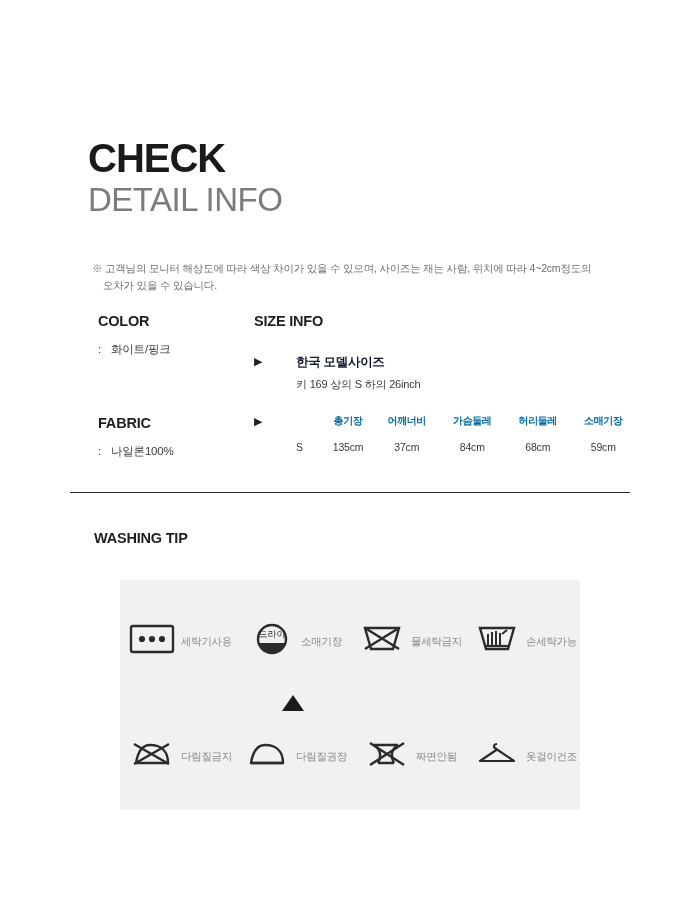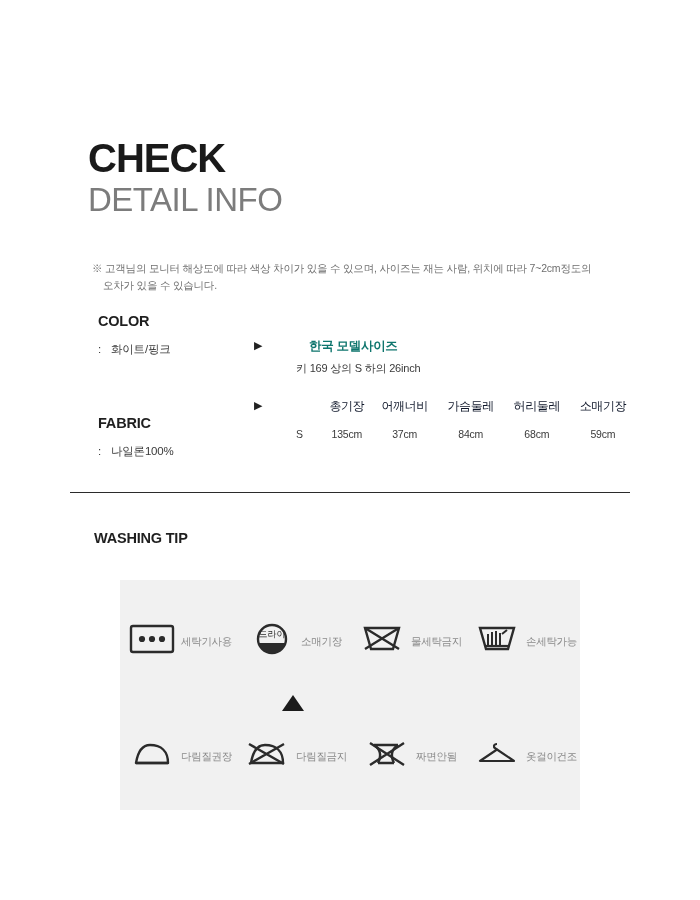--- a/index.html
+++ b/index.html
@@ -106,43 +106,42 @@
   }
   .tri {
     position: absolute;
     left: 0; top: 1px;
     font-size: 11px;
     color: #222;
   }
   .model-name {
     font-size: 12.5px;
     font-weight: bold;
-    color: #0f766e;
+    color: #0f172a;
     letter-spacing: -0.3px;
-    margin-left: 13px;
   }
   .model-sub {
     font-size: 11px;
     color: #3a3a3a;
     margin-top: 6px;
     letter-spacing: -0.2px;
   }
   .row-table {
     margin-top: 22px;
     position: relative;
     padding-left: 42px;
   }
   table.size {
     border-collapse: collapse;
     width: 340px;
   }
   table.size th {
-    font-size: 12px;
-    font-weight: normal;
-    color: #0f172a;
+    font-size: 10px;
+    font-weight: bold;
+    color: #0369a1;
     text-align: center;
     padding: 0 0 13px 0;
     letter-spacing: -0.4px;
     white-space: nowrap;
   }
   table.size td {
     font-size: 10.5px;
     color: #3a3a3a;
     text-align: center;
     padding: 0;
@@ -224,40 +223,41 @@
 <body>
 
 <div class="page">
 
   <div class="heading">
     <div class="h1">CHECK</div>
     <div class="h2">DETAIL INFO</div>
   </div>
 
   <div class="notice">
-    <div class="line1">※ 고객님의 모니터 해상도에 따라 색상 차이가 있을 수 있으며, 사이즈는 재는 사람, 위치에 따라 7~2cm정도의</div>
+    <div class="line1">※ 고객님의 모니터 해상도에 따라 색상 차이가 있을 수 있으며, 사이즈는 재는 사람, 위치에 따라 4~2cm정도의</div>
     <div class="line2">오차가 있을 수 있습니다.</div>
   </div>
 
   <div class="info-left">
     <div>
       <div class="lbl">COLOR</div>
       <div class="val">
         <span class="colon">:</span><span>화이트/핑크</span>
       </div>
     </div>
     <div class="fabric-block">
       <div class="lbl">FABRIC</div>
       <div class="val">
         <span class="colon">:</span><span>나일론100%</span>
       </div>
     </div>
   </div>
 
   <div class="info-right">
+    <div class="size-title">SIZE INFO</div>
 
     <div class="row-model">
       <span class="tri">▶</span>
       <div class="model-name">한국 모델사이즈</div>
       <div class="model-sub">키 169 상의 S 하의 26inch</div>
     </div>
 
     <div class="row-table">
       <span class="tri">▶</span>
       <table class="size">
@@ -326,31 +326,31 @@
           <path d="M20 29 L20 18 M24 29 L24 16 M28 29 L28 15 M32 29 L32 17" stroke="#2b2b2b" stroke-width="2" fill="none"></path>
           <path d="M17 30 H40" stroke="#2b2b2b" stroke-width="2.2"></path>
           <path d="M34 18 l5 -4" stroke="#2b2b2b" stroke-width="2"></path>
         </svg>
         <div class="wash-label">손세탁가능</div>
       </div>
 
       <div class="wash-cell">
         <svg class="wash-icon" viewBox="0 0 58 44">
           <path d="M13 32 H45 C45 20 38 14 27 14 C20 14 15 20 13 32 Z" fill="none" stroke="#2b2b2b" stroke-width="2.4" stroke-linejoin="round"></path>
+          <path d="M11 13 L46 33 M46 13 L11 33" stroke="#2b2b2b" stroke-width="2.4"></path>
+        </svg>
+        <div class="wash-label">다림질금지</div>
+      </div>
+
+      <div class="wash-cell">
+        <svg class="wash-icon" viewBox="0 0 58 44">
+          <path d="M13 32 H45 C45 20 38 14 27 14 C20 14 15 20 13 32 Z" fill="none" stroke="#2b2b2b" stroke-width="2.4" stroke-linejoin="round"></path>
           <path d="M13 32 H45" stroke="#2b2b2b" stroke-width="2.4"></path>
         </svg>
         <div class="wash-label">다림질권장</div>
-      </div>
-
-      <div class="wash-cell">
-        <svg class="wash-icon" viewBox="0 0 58 44">
-          <path d="M13 32 H45 C45 20 38 14 27 14 C20 14 15 20 13 32 Z" fill="none" stroke="#2b2b2b" stroke-width="2.4" stroke-linejoin="round"></path>
-          <path d="M11 13 L46 33 M46 13 L11 33" stroke="#2b2b2b" stroke-width="2.4"></path>
-        </svg>
-        <div class="wash-label">다림질금지</div>
       </div>
 
       <div class="wash-cell">
         <svg class="wash-icon" viewBox="0 0 58 44">
           <path d="M16 14 C22 18 24 24 20 32 M40 14 C34 18 32 24 36 32" fill="none" stroke="#2b2b2b" stroke-width="2.4"></path>
           <path d="M16 14 H40 M20 32 H36" stroke="#2b2b2b" stroke-width="2.4"></path>
           <path d="M12 12 L46 34 M46 12 L12 34" stroke="#2b2b2b" stroke-width="2.4"></path>
         </svg>
         <div class="wash-label">짜면안됨</div>
       </div>

